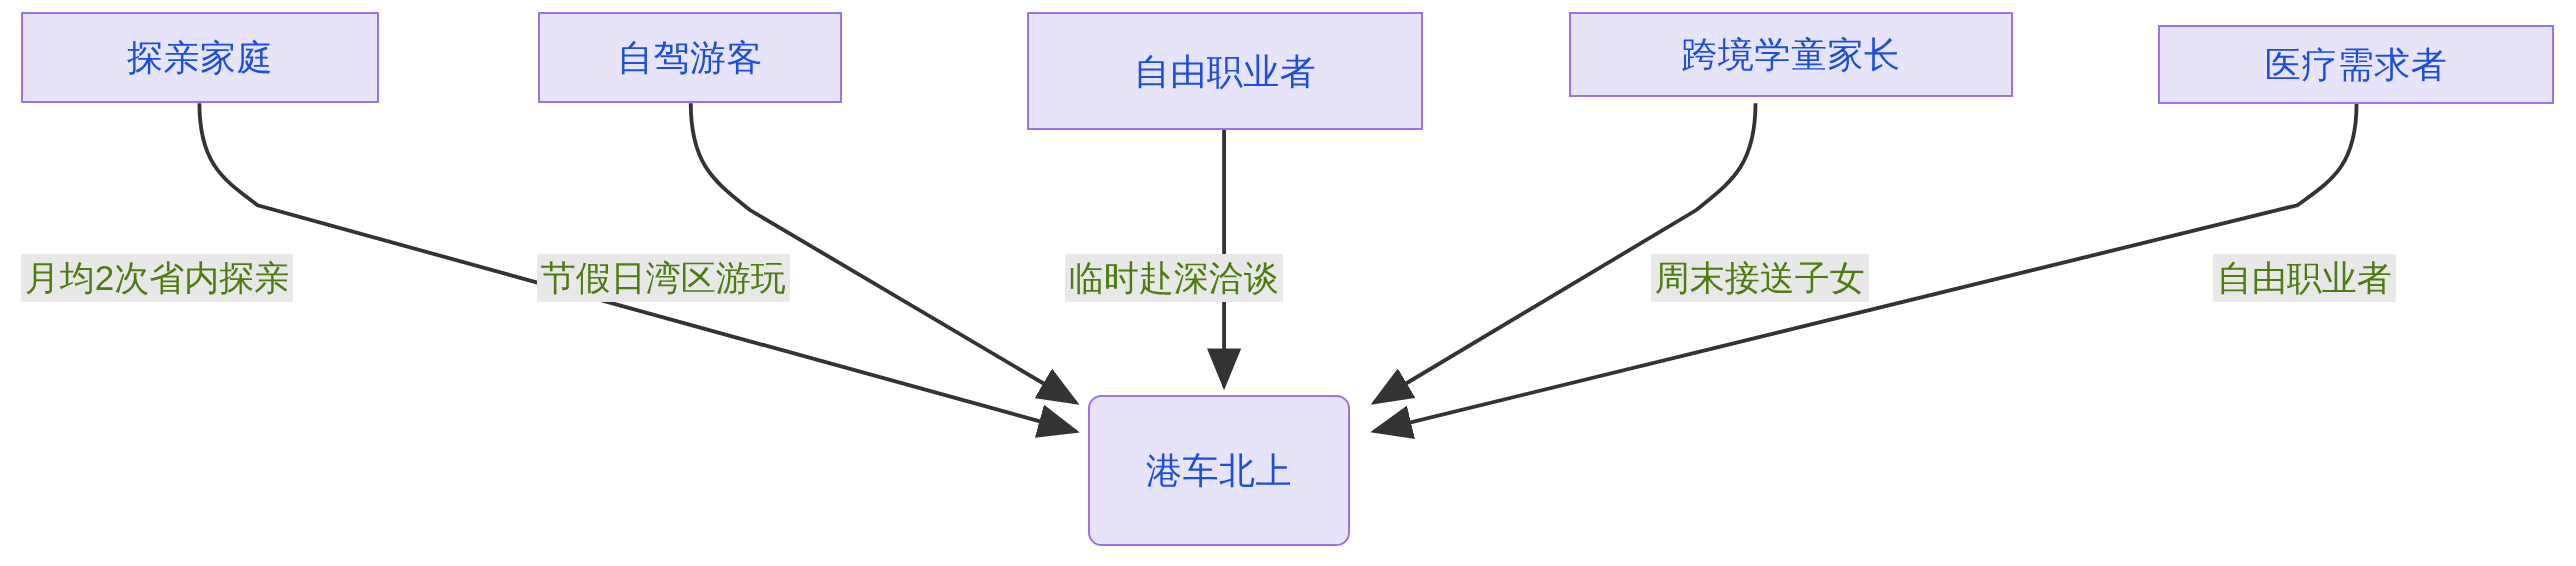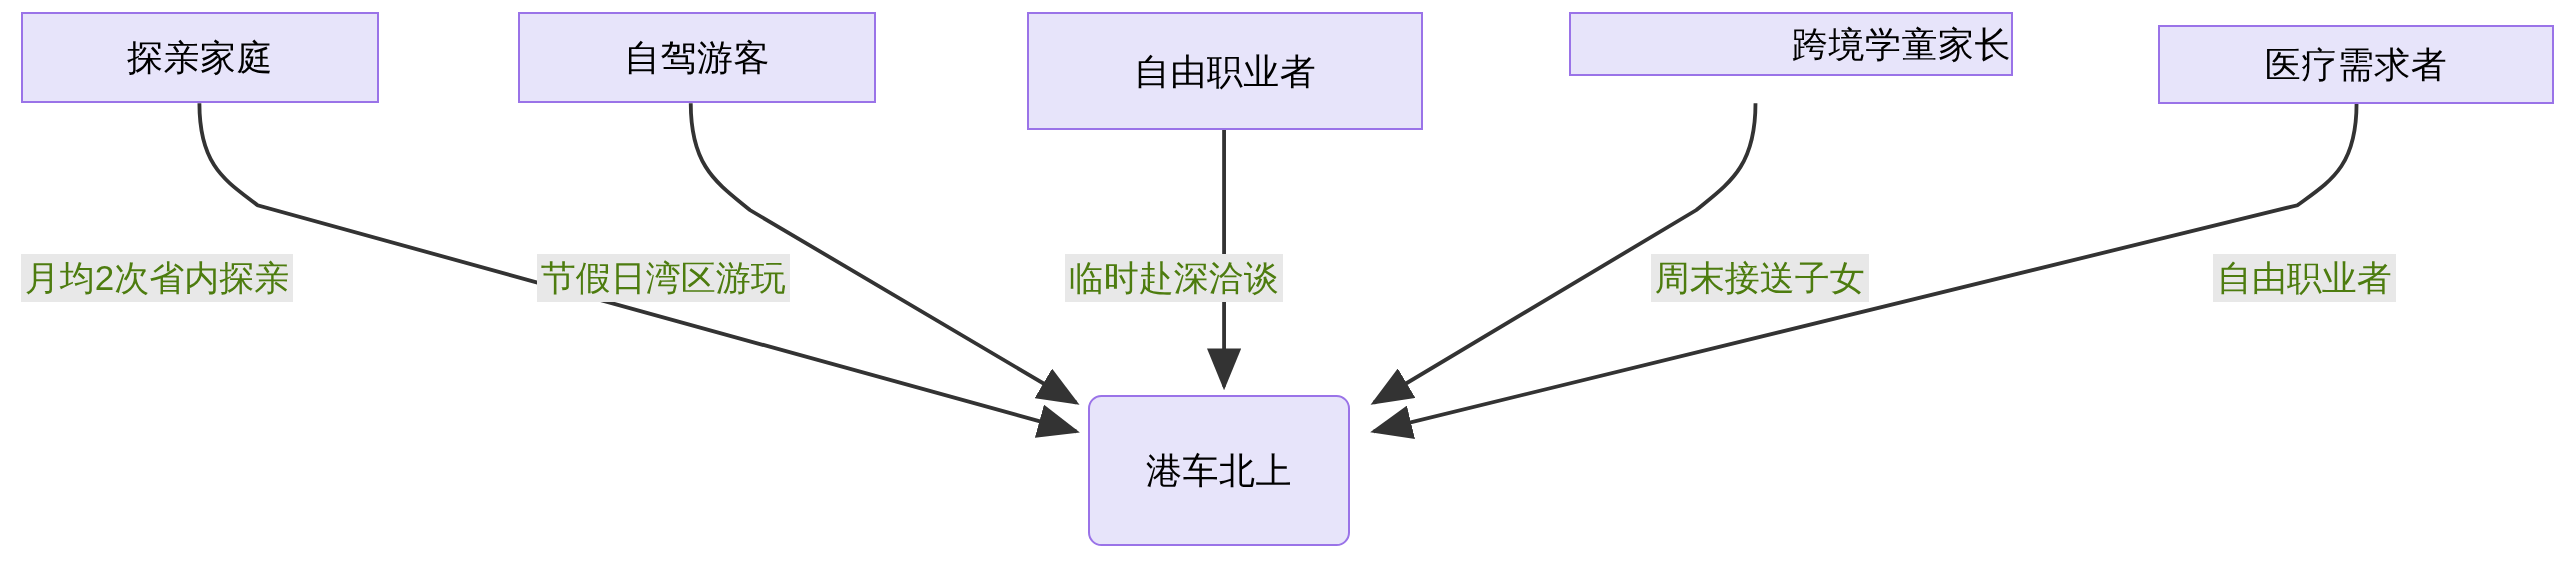--- a/index.html
+++ b/index.html
@@ -26,21 +26,21 @@
     pointer-events: none;
   }
   .node {
     position: absolute;
     box-sizing: border-box;
     background: #e7e4fa;
     border: 2.9px solid #9a73e8;
     display: flex;
     align-items: center;
     justify-content: center;
-    color: #000000;
+    color: #1d4ed8;
     font-size: 36px;
     line-height: 1.2;
     letter-spacing: 0.5px;
     white-space: nowrap;
   }
   .node.rounded {
     border-radius: 13.4px;
   }
   .edge-label {
     position: absolute;
@@ -73,29 +73,29 @@
 
     <path d="M 1840,108 C 1840,175 1812,192 1778,220 L 1440,422" fill="none" stroke="#333333" stroke-width="4" marker-end="url(#arrowhead)"></path>
 
     <path d="M 2470,108 C 2470,175 2442,190 2408,215 L 1440,452" fill="none" stroke="#333333" stroke-width="4" marker-end="url(#arrowhead)"></path>
   </svg>
 
   <div class="node" style="left:21px; top:12.4px; width:358px; height:91px;">
     <span>探亲家庭</span>
   </div>
 
-  <div class="node" style="left:518px; top:12.4px; width:358px; height:91px;">
+  <div class="node" style="left:538px; top:12.4px; width:304px; height:91px;">
     <span>自驾游客</span>
   </div>
 
   <div class="node" style="left:1027px; top:12.4px; width:396px; height:118px;">
     <span>自由职业者</span>
   </div>
 
-  <div class="node" style="left:1569px; top:12.4px; width:444px; height:64px;justify-content:flex-end;">
+  <div class="node" style="left:1569px; top:12.4px; width:444px; height:85px;">
     <span>跨境学童家长</span>
   </div>
 
   <div class="node" style="left:2158px; top:25px; width:396px; height:79px;">
     <span>医疗需求者</span>
   </div>
 
   <div class="node rounded" style="left:1088px; top:395px; width:262px; height:151px;">
     <span>港车北上</span>
   </div>

